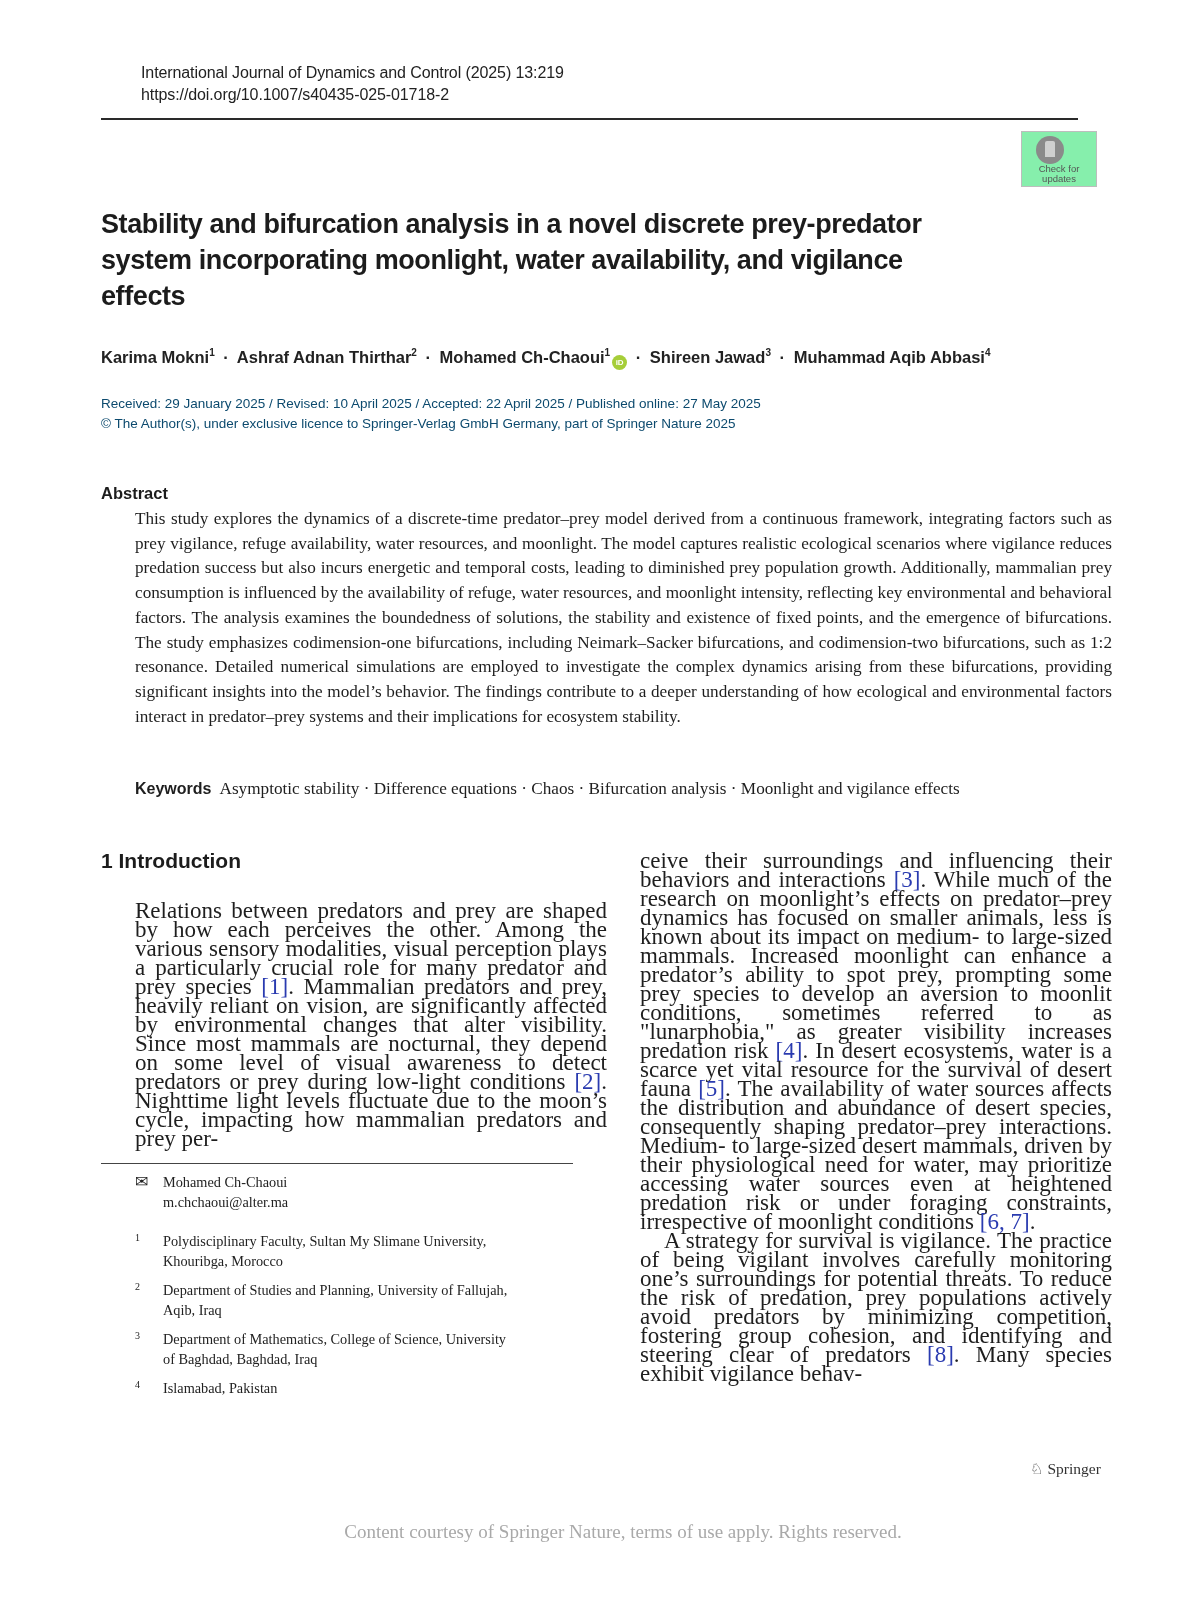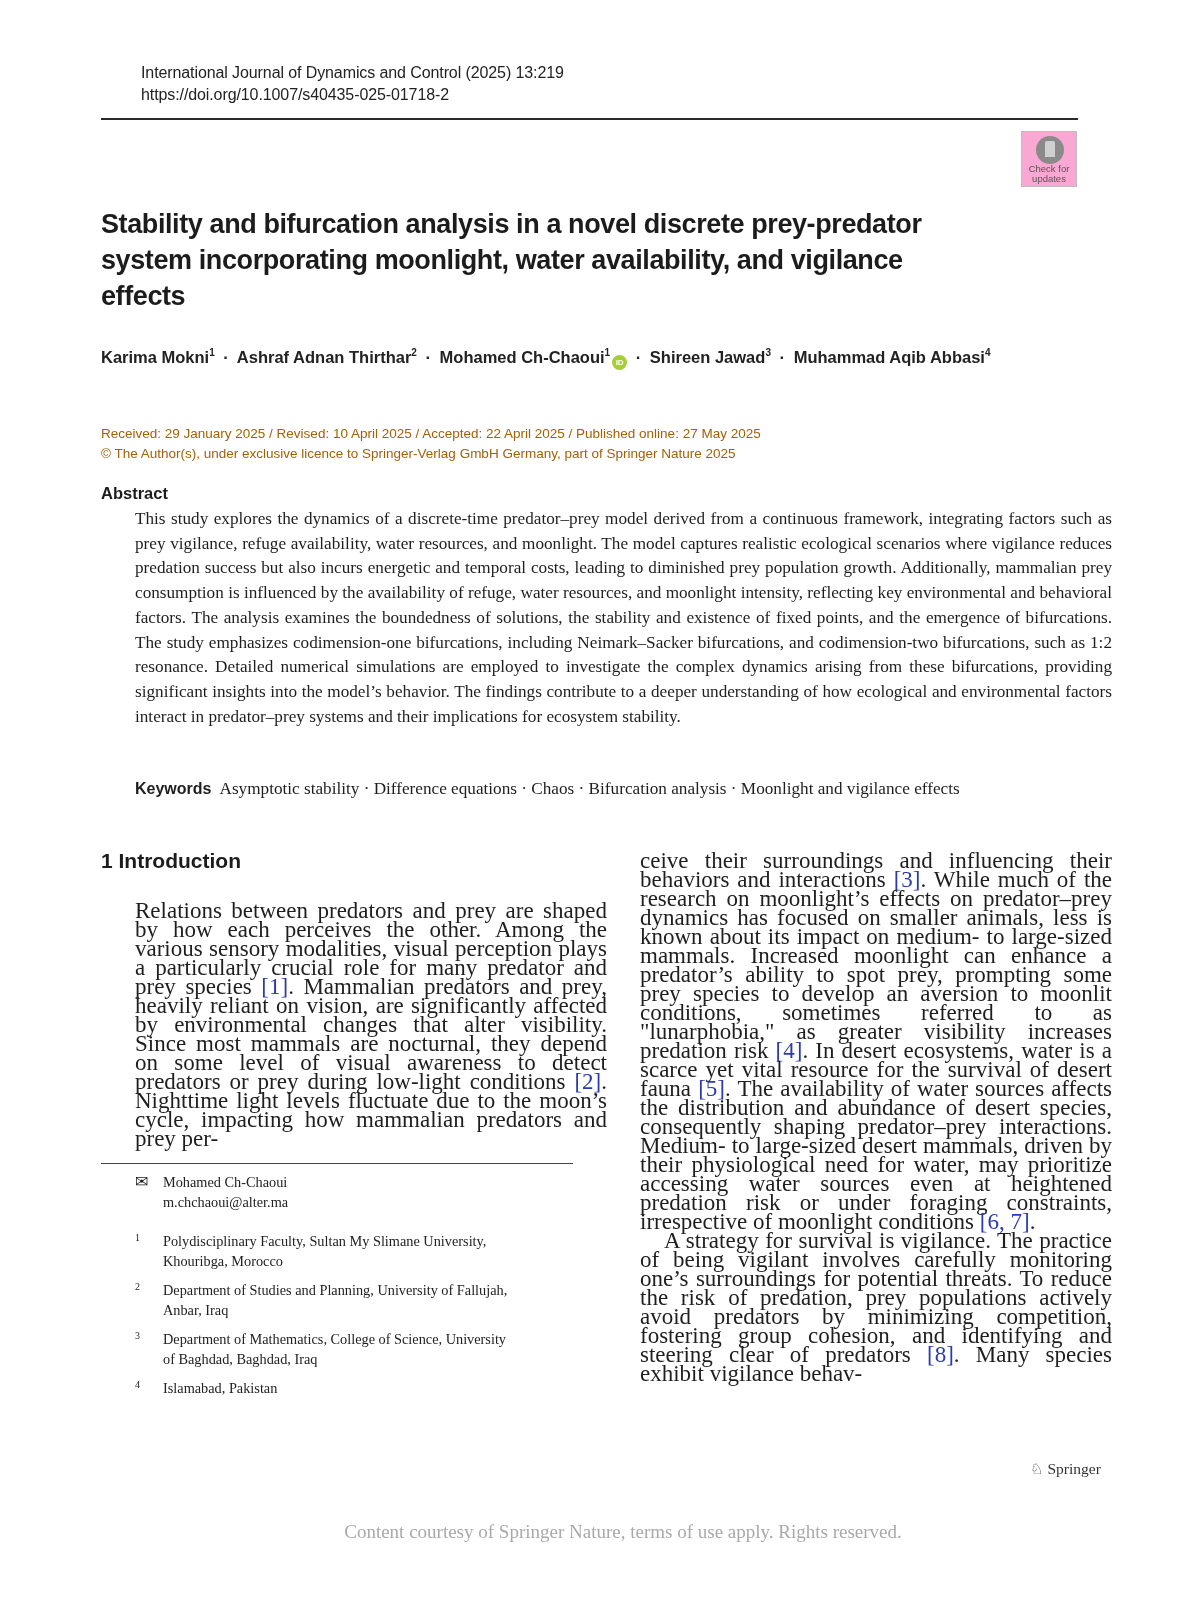--- a/index.html
+++ b/index.html
@@ -4,33 +4,33 @@
 <style>
   html, body { margin: 0; padding: 0; background: #ffffff; }
   body { width: 1203px; height: 1600px; position: relative; overflow: hidden; color: #1a1a1a; }
   .sans { font-family: "Liberation Sans", "DejaVu Sans", sans-serif; }
   .serif { font-family: "Liberation Serif", "DejaVu Serif", serif; margin-left: 34px; }
   .abs { position: absolute; }
 
   .journal-line { left: 101px; font-size: 16px; color: #222; letter-spacing: -0.1px; margin-left: 40px; }
   .rule-top { left: 101px; top: 118px; width: 977px; height: 2px; background: #2a2a2a; }
 
-  .check-badge { left: 1021px; top: 131px; width: 56px; height: 56px; border: 1px solid #bdbdbd; background: #f9a8d4; box-sizing: border-box; }
+  .check-badge { left: 1021px; top: 131px; width: 76px; height: 56px; border: 1px solid #bdbdbd; background: #86efac; box-sizing: border-box; }
   .check-badge .circle { position: absolute; left: 14px; top: 4px; width: 28px; height: 28px; border-radius: 50%; background: #8a8a8a; }
   .check-badge .circle::after { content: ""; position: absolute; left: 9px; top: 5px; width: 10px; height: 16px; background: #cfcfcf; border-radius: 2px 2px 0 0; }
   .check-badge .label { position: absolute; left: 0; top: 32px; width: 100%; text-align: center; font-size: 9.5px; line-height: 10px; color: #555; }
 
   .title { left: 101px; top: 206px; width: 880px; font-size: 27px; line-height: 36px; font-weight: bold; color: #1c1c1c; letter-spacing: -0.4px; }
 
   .authors { left: 101px; top: 347px; font-size: 16.5px; font-weight: bold; color: #222; white-space: nowrap; }
   .authors sup { font-size: 10px; font-weight: bold; vertical-align: 7px; }
   .orcid { display: inline-block; width: 15px; height: 15px; border-radius: 50%; background: #a6ce39; color: #fff; font-size: 8px; line-height: 15px; text-align: center; vertical-align: -2px; margin-left: 2px; font-weight: bold; }
   .sep { margin: 0 4px; }
 
-  .dates { left: 101px; top: 424px; font-size: 13.5px; line-height: 20px; color: #a16207; }
+  .dates { left: 101px; top: 394px; font-size: 13.5px; line-height: 20px; color: #0c4a6e; }
 
   .abstract-head { left: 101px; top: 484px; font-size: 16.5px; font-weight: bold; color: #1c1c1c; }
   .abstract-body { left: 101px; top: 507px; width: 977px; font-size: 17.2px; line-height: 24.7px; text-align: justify; color: #1e1e1e; }
 
   .keywords { left: 101px; top: 779px; font-size: 17.2px; white-space: nowrap; color: #1e1e1e; }
   .keywords .kw-label { font-family: "Liberation Sans", "DejaVu Sans", sans-serif; font-weight: bold; font-size: 16px; margin-right: 8px; }
 
   .sec-head { left: 101px; top: 849px; font-size: 21px; font-weight: bold; color: #1c1c1c; }
 
   .col { width: 472px; font-size: 23px; line-height: 19px; text-align: justify; color: #1e1e1e; }
@@ -107,21 +107,21 @@
   </div>
   <div style="height:10px"></div>
   <div class="fn">
     <span class="mark">1</span>
     <div>Polydisciplinary Faculty, Sultan My Slimane University,</div>
     <div>Khouribga, Morocco</div>
   </div>
   <div class="fn">
     <span class="mark">2</span>
     <div>Department of Studies and Planning, University of Fallujah,</div>
-    <div>Anbar, Iraq</div>
+    <div>Aqib, Iraq</div>
   </div>
   <div class="fn">
     <span class="mark">3</span>
     <div>Department of Mathematics, College of Science, University</div>
     <div>of Baghdad, Baghdad, Iraq</div>
   </div>
   <div class="fn">
     <span class="mark">4</span>
     <div>Islamabad, Pakistan</div>
   </div>

